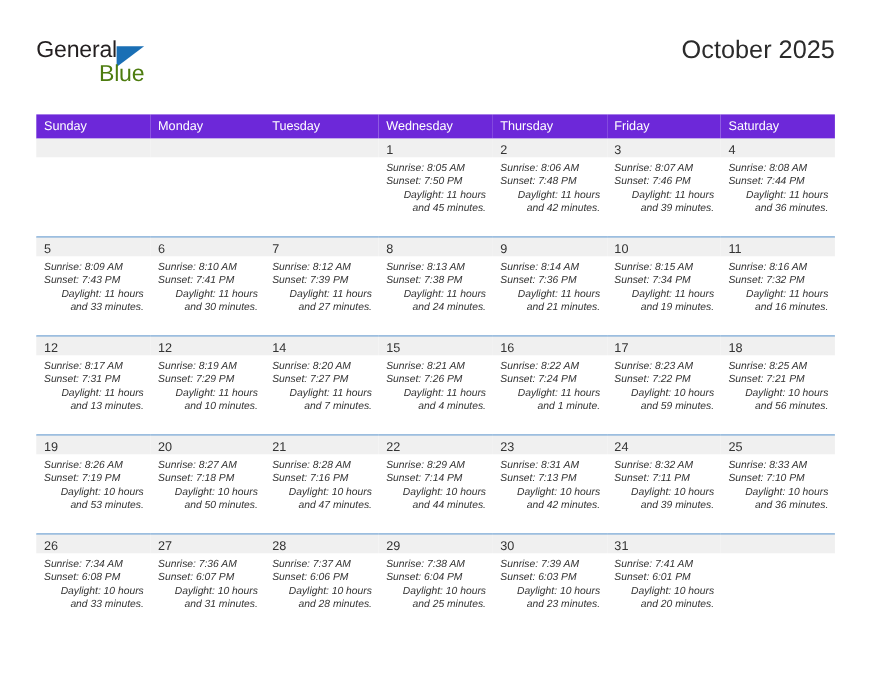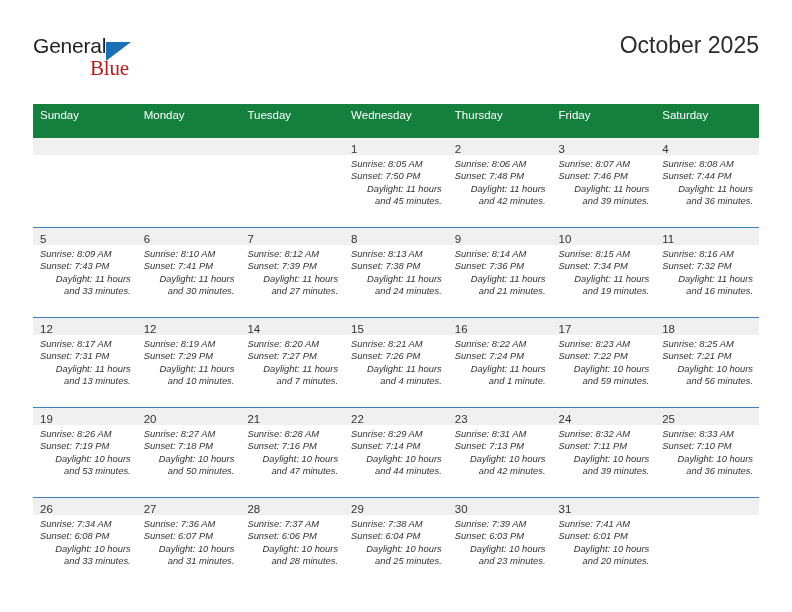--- a/index.html
+++ b/index.html
@@ -54,22 +54,22 @@
     height: 0;
     border-left: 25px solid #1a6fb5;
     border-bottom: 19px solid transparent;
   }
   .brand-blue {
     position: absolute;
     left: 57px;
     top: 22px;
     font-size: 21px;
     letter-spacing: -0.2px;
-    color: #b91c1c;
-    font-family: Liberation Serif, serif;
+    color: #4d7c0f;
+    font-family: Liberation Sans, sans-serif;
   }
   .title-block {
     position: absolute;
     right: 0;
     top: 0;
     text-align: right;
   }
   .cal-title {
     font-size: 23px;
     color: #2b2b2b;
@@ -90,26 +90,26 @@
     left: 33px;
     top: 104px;
     width: 726px;
   }
   table.cal {
     width: 726px;
     border-collapse: collapse;
     table-layout: fixed;
   }
   table.cal th {
-    background: #15803d;
+    background: #6d28d9;
     color: #ffffff;
     font-weight: normal;
     font-size: 11.5px;
     text-align: left;
-    padding: 5px 0 17px 7px;
+    padding: 5px 0 5px 7px;
     height: 12px;
     border: none;
   }
   table.cal td {
     vertical-align: top;
     padding: 0;
     border: none;
     border-top: 1px solid #3a7fc1;
     height: 89px;
     width: 103.7px;

